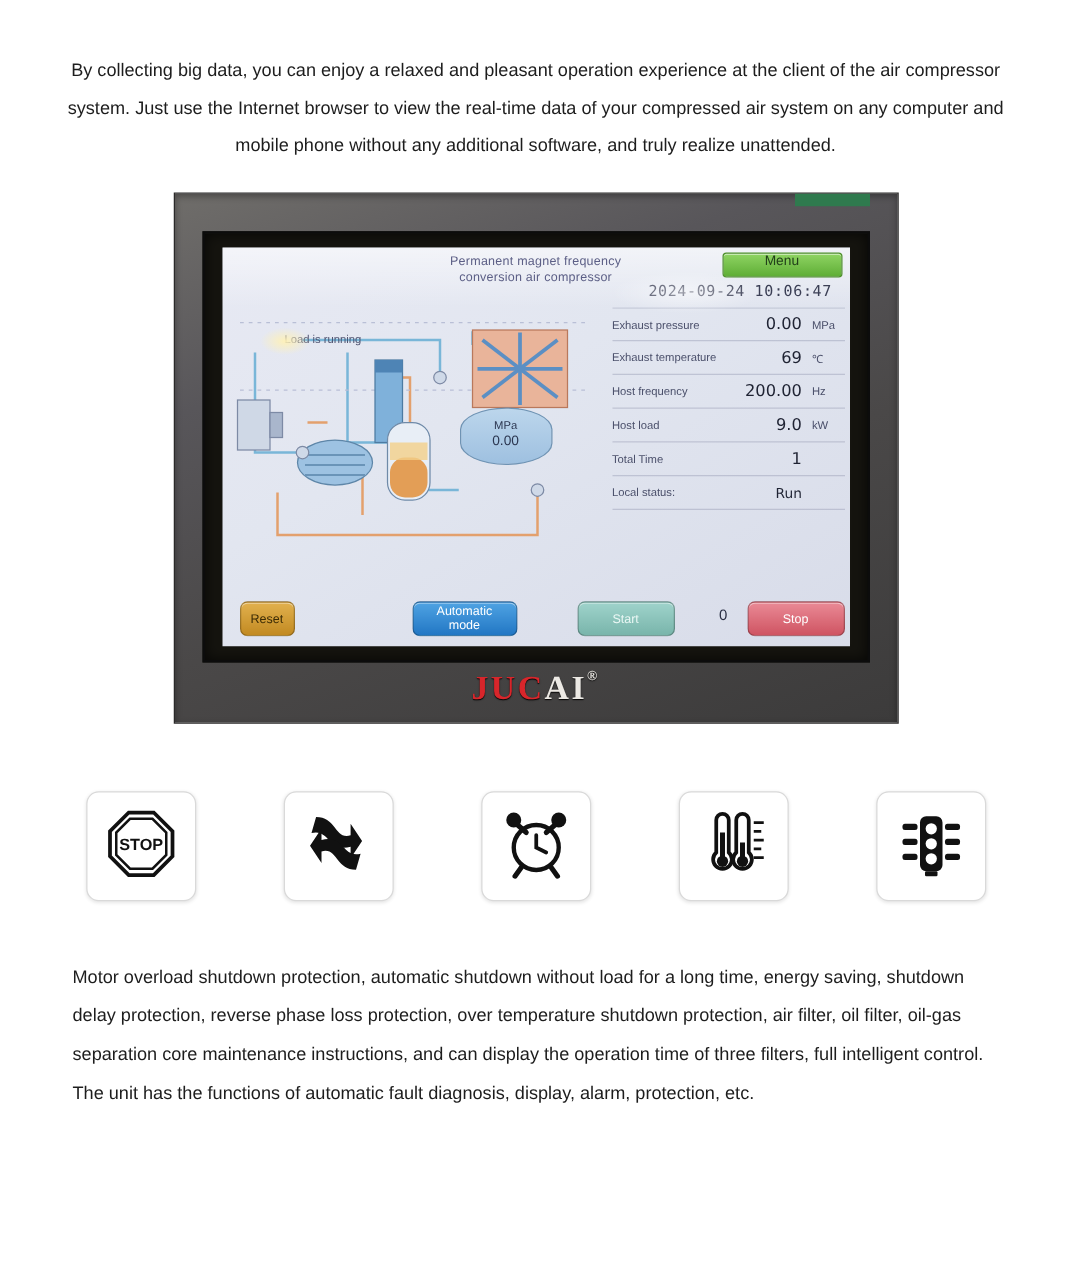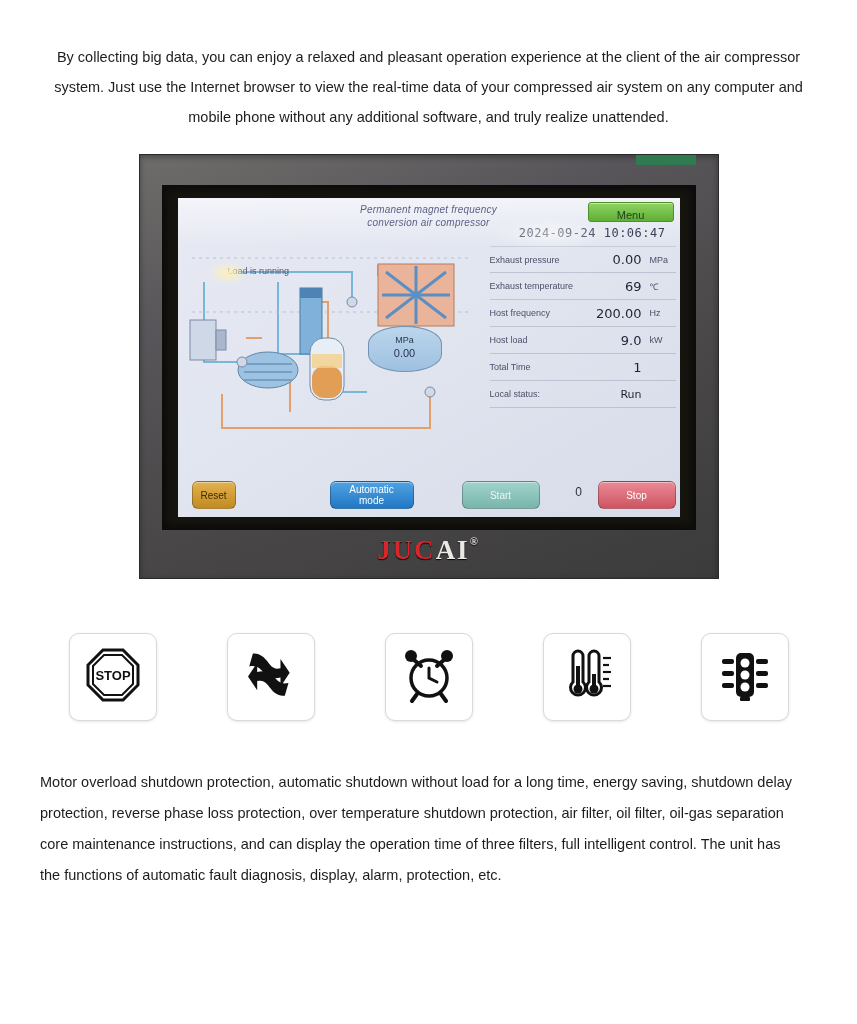--- a/index.html
+++ b/index.html
@@ -88,31 +88,30 @@
   }
 
   .screen-title {
     position: absolute;
     top: 5px; left: 0; right: 0;
     text-align: center;
     color: #5c5f86;
     font-size: 10px;
     line-height: 13px;
     letter-spacing: .2px;
-    font-style: italic;
   }
   .menu-btn {
     position: absolute; right: 6px; top: 4px;
-    width: 86px; height: 20px;
+    width: 96px; height: 20px;
     background: linear-gradient(180deg,#8fd463,#5fae36);
     border: 1px solid #4d8f2b;
     border-radius: 3px;
     color: #22401a;
     font-size: 11px;
-    display: flex; align-items: flex-end; justify-content: center;
+    display: flex; align-items: flex-start; justify-content: center;
     box-shadow: 0 1px 0 rgba(255,255,255,.5) inset;
   }
   .datetime {
     position: absolute;
     right: 14px; top: 28px;
     font-family: "DejaVu Sans Mono", monospace;
     font-size: 12px;
     color: #3b3f55;
     letter-spacing: .5px;
   }
@@ -200,21 +199,21 @@
     background: #fff;
     border: 1px solid #d9d9d9;
     border-radius: 10px;
     box-shadow: 0 1px 3px rgba(0,0,0,.10);
     display: flex; align-items: center; justify-content: center;
   }
 
   
   .outro {
     margin: 46px 0 0 0;
-    padding: 0 58px 24px 40px;
+    padding: 0 58px 24px 58px;
     font-size: 14.5px;
     color: #1d1d1d;
     line-height: 31px;
   }
   .outro p { margin: 0; }
 </style>
 </head>
 <body>
 
 <div class="intro">

